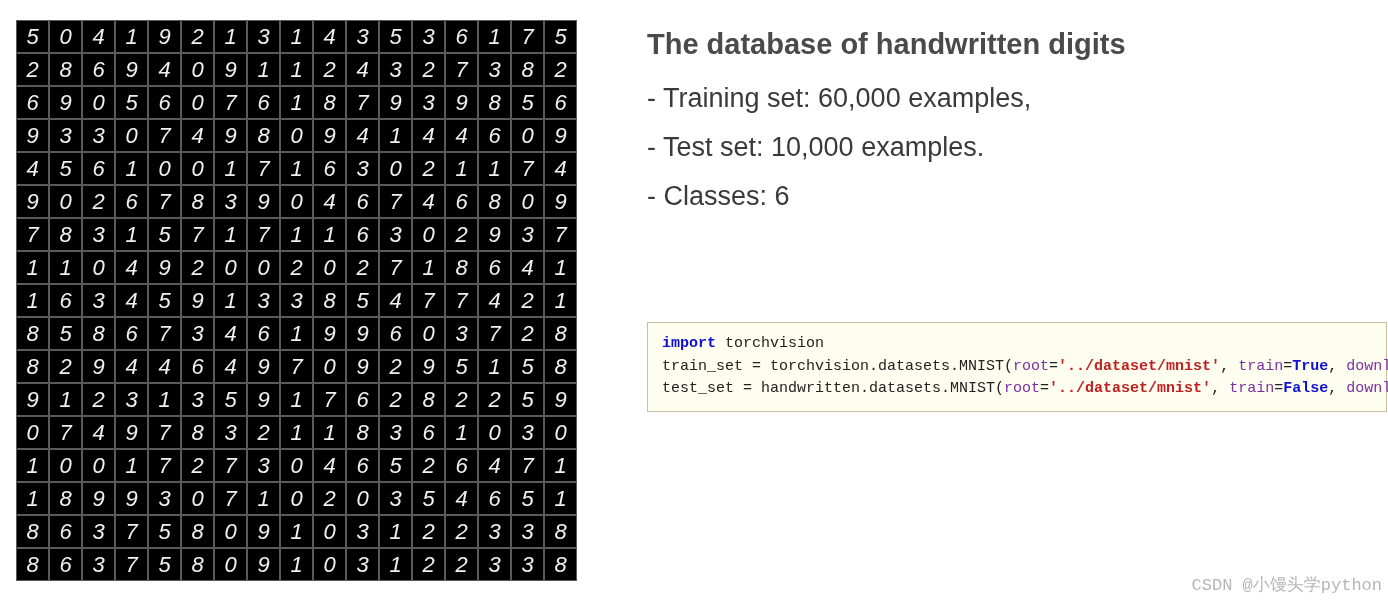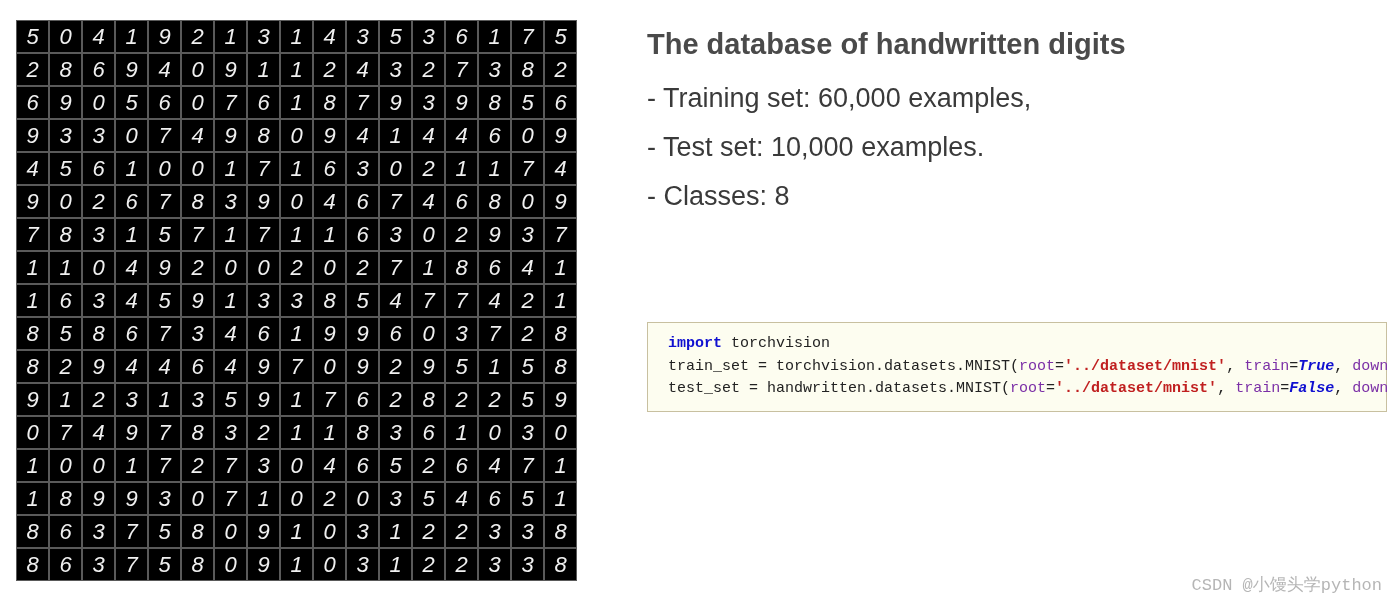--- a/index.html
+++ b/index.html
@@ -49,32 +49,32 @@
     .desc-line {
       font-size: 27px;
       color: #3a3a3a;
       font-weight: 400;
       margin-bottom: 18px;
     }
     .code-block {
       margin-top: 110px;
       background: #fdfdf0;
       border: 1px solid #c8c0a0;
-      padding: 10px 20px;
+      padding: 10px 14px;
       font-family: "Courier New", monospace;
       font-size: 15px;
       line-height: 1.5;
       color: #222;
       white-space: nowrap;
       width: 740px;
     }
     .kw-import { color: #1010d0; font-weight: bold; }
     .kw-param { color: #7b2fa6; text-align: right; }
     .kw-str { color: #c02020; font-weight: bold; }
-    .kw-bool { color: #1010d0; font-weight: bold; font-style: italic; }
+    .kw-bool { color: #1010d0; font-weight: bold; }
     .watermark {
       position: absolute;
       bottom: 8px;
       right: 6px;
       font-size: 17px;
       color: rgba(120,120,120,0.55);
       font-family: Liberation Mono, monospace;
     }
   </style>
 </head>
@@ -371,21 +371,21 @@
       <div class="digit-cell">3</div>
       <div class="digit-cell">3</div>
       <div class="digit-cell">8</div>
     </div>
 </div>
 
 <div class="right-panel">
   <div class="desc-title">The database of handwritten digits</div>
   <div class="desc-line">- Training set: 60,000 examples,</div>
   <div class="desc-line">- Test set: 10,000 examples.</div>
-  <div class="desc-line">- Classes: 8</div>
+  <div class="desc-line">- Classes: 6</div>
 
   <div class="code-block">
     <div><span class="kw-import">import</span><span> torchvision</span></div>
     <div><span>train_set = torchvision.datasets.MNIST(</span><span class="kw-param">root</span><span>=</span><span class="kw-str">'../dataset/mnist'</span><span>, </span><span class="kw-param"> train</span><span>=</span><span class="kw-bool">True</span><span>, </span><span class="kw-param">  download</span></div>
     <div><span>test_set  = handwritten.datasets.MNIST(</span><span class="kw-param">root</span><span>=</span><span class="kw-str">'../dataset/mnist'</span><span>, </span><span class="kw-param"> train</span><span>=</span><span class="kw-bool">False</span><span>, </span><span class="kw-param">  download</span></div>
   </div>
 </div>
 
 <div class="watermark">CSDN @小馒头学python</div>
 

